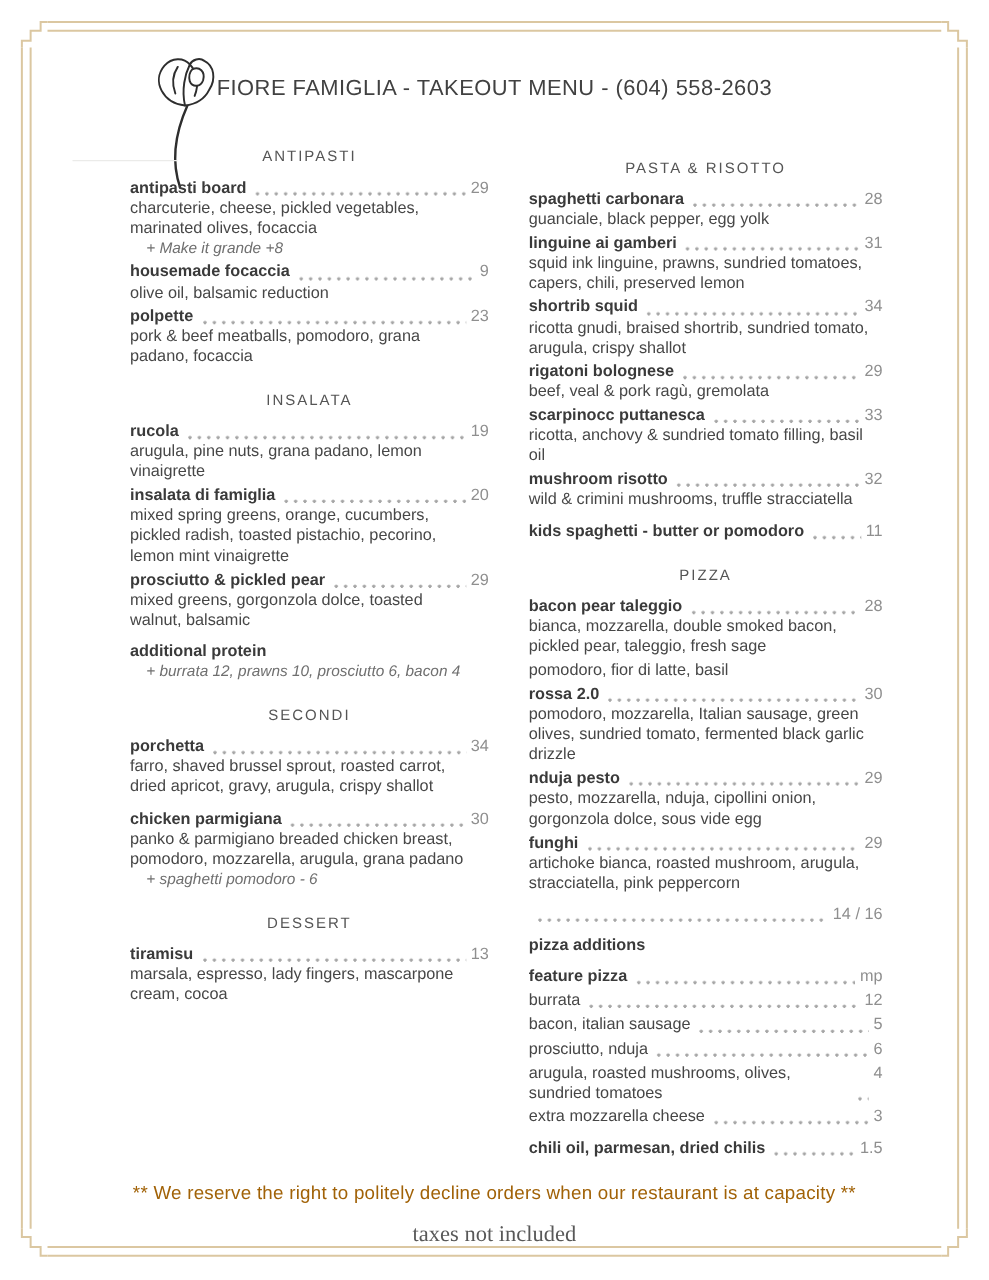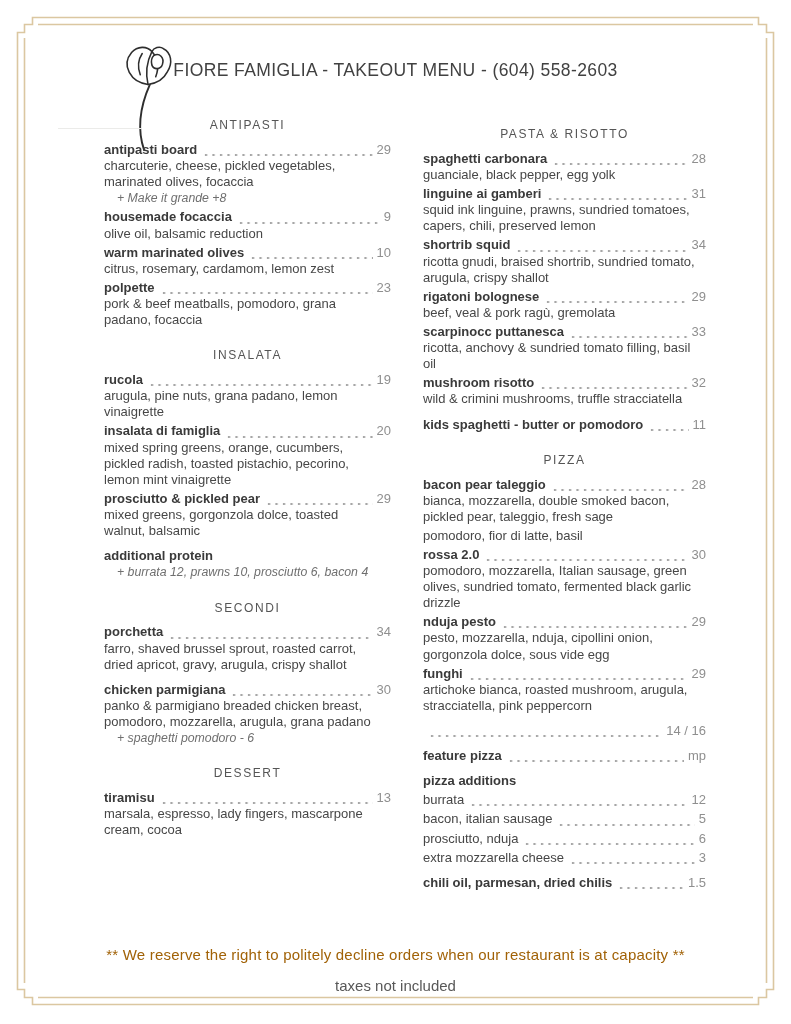--- a/index.html
+++ b/index.html
@@ -41,21 +41,21 @@
   .item-note{
     font-style:italic;color:#6f6f6f;font-size:12.3px;
     padding-left:13px;margin-top:1px;
   }
   .capacity-notice{
     position:absolute;left:0;top:946px;width:100%;text-align:center;
     font-size:15px;color:#a16207;letter-spacing:.2px;
   }
   .taxes-note{
     position:absolute;left:0;top:977px;width:100%;text-align:center;
-    font-size:15px;color:#585858;
+    font-size:18px;color:#585858;font-family:Liberation Serif, serif;
   }
 </style>
 </head>
 <body>
 
 <div class="page">
 
   <svg class="frame" width="791" height="1024" viewBox="0 0 791 1024">
     <g fill="none" stroke="#dbc7a1" stroke-width="1.6">
 
@@ -107,29 +107,20 @@
   <div class="item">
     <div class="item-line">
       <span class="item-name">housemade focaccia</span>
       <span class="leader"></span>
       <span class="item-price">9</span>
     </div>
     <div class="item-desc">olive oil, balsamic reduction</div>
 
   </div>
 
-  <div class="item">
-    <div class="item-line">
-      <span class="item-name">warm marinated olives</span>
-      <span class="leader"></span>
-      <span class="item-price">10</span>
-    </div>
-    <div class="item-desc">citrus, rosemary, cardamom, lemon zest</div>
-
-  </div>
 
   <div class="item">
     <div class="item-line">
       <span class="item-name">polpette</span>
       <span class="leader"></span>
       <span class="item-price">23</span>
     </div>
     <div class="item-desc">pork &amp; beef meatballs, pomodoro, grana padano, focaccia</div>
 
   </div>
@@ -346,35 +337,35 @@
   <div class="item gap">
     <div class="item-line">
       <span class="leader"></span>
       <span class="item-price">14 / 16</span>
     </div>
 
   </div>
 
   <div class="item gap">
     <div class="item-line">
+      <span class="item-name">pizza additions</span>
+
+    </div>
+
+  </div>
+
+  <div class="item gap">
+    <div class="item-line">
       <span class="item-name">feature pizza</span>
       <span class="leader"></span>
       <span class="item-price">mp</span>
     </div>
 
   </div>
 
-  <div class="item gap">
-    <div class="item-line">
-      <span class="item-name">pizza additions</span>
-
-    </div>
-
-  </div>
-
   <div class="item">
     <div class="item-line">
       <span class="item-name regular">burrata</span>
       <span class="leader"></span>
       <span class="item-price">12</span>
     </div>
 
   </div>
 
   <div class="item">
@@ -388,20 +379,28 @@
 
   <div class="item">
     <div class="item-line">
       <span class="item-name regular">prosciutto, nduja</span>
       <span class="leader"></span>
       <span class="item-price">6</span>
     </div>
 
   </div>
 
+  <div class="item">
+    <div class="item-line">
+      <span class="item-name regular">arugula, roasted mushrooms, olives, sundried tomatoes</span>
+      <span class="leader"></span>
+      <span class="item-price">4</span>
+    </div>
+
+  </div>
 
   <div class="item">
     <div class="item-line">
       <span class="item-name regular">extra mozzarella cheese</span>
       <span class="leader"></span>
       <span class="item-price">3</span>
     </div>
 
   </div>
 

